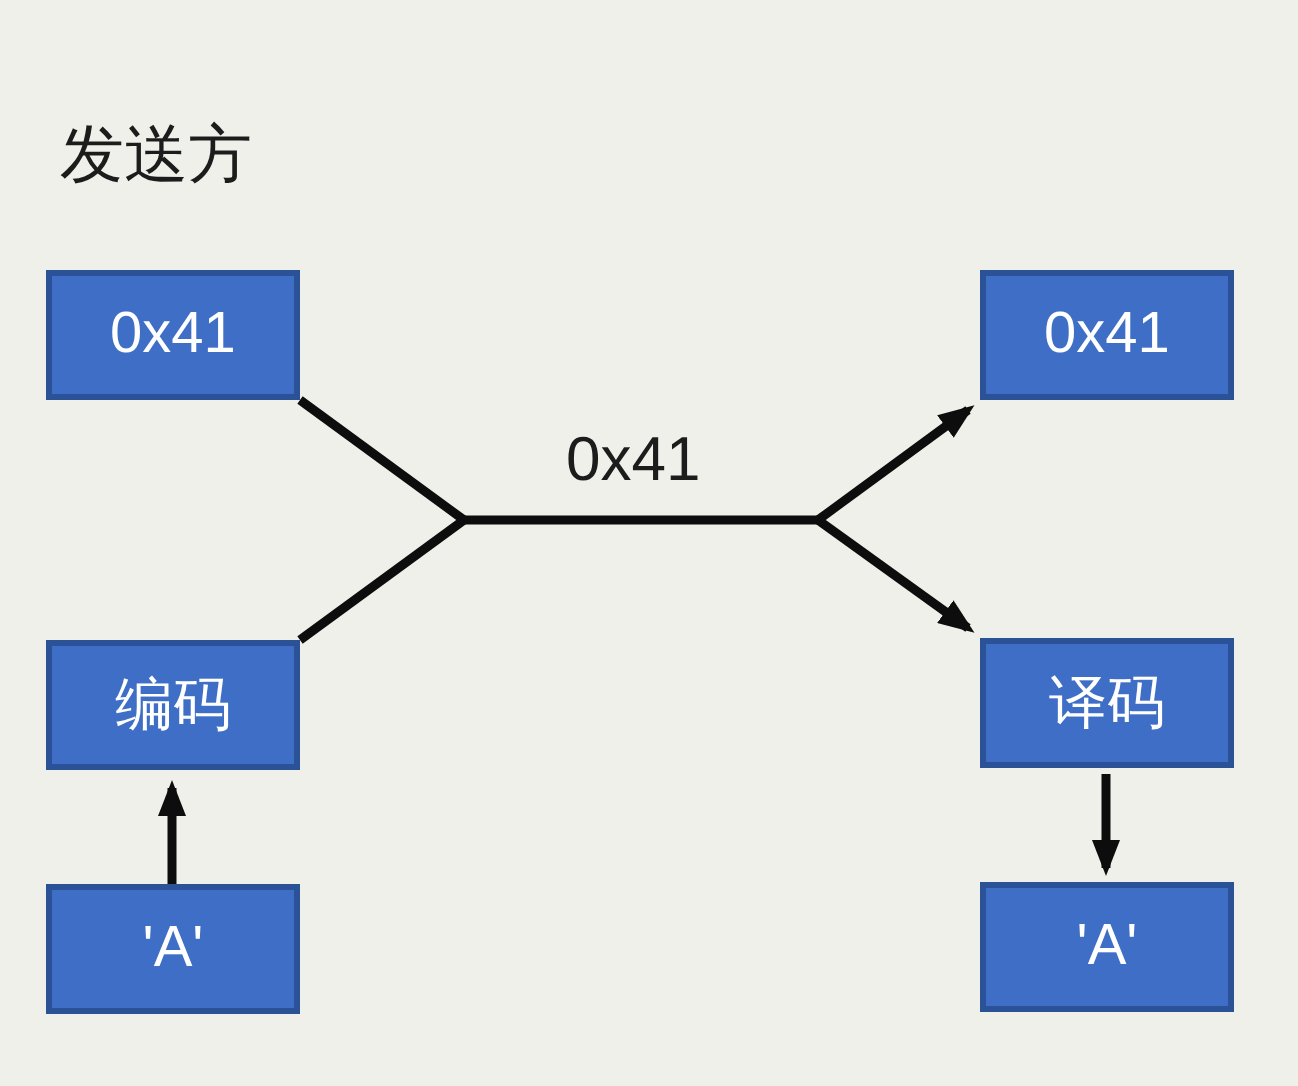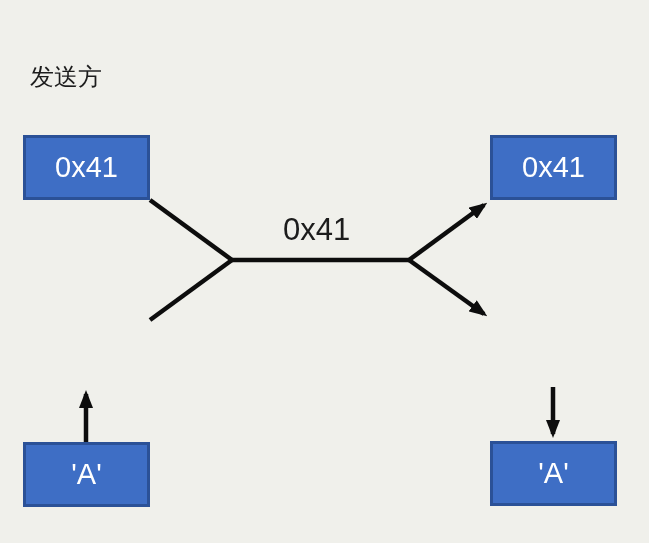--- a/index.html
+++ b/index.html
@@ -18,21 +18,21 @@
   }
   .wires {
     position: absolute;
     left: 0;
     top: 0;
     width: 649px;
     height: 543px;
   }
   .side-title {
     position: absolute;
-    font-size: 24px;
+    font-size: 32px;
     line-height: 34px;
     color: var(--label-text, #1c1c1c);
     white-space: nowrap;
   }
   .side-title.sender { left: 30px; top: 60px; }
   .side-title.receiver { left: 503px; top: 60px; }
   .node {
     position: absolute;
     width: 127px;
     height: 65px;
@@ -81,18 +81,20 @@
       <path d="M86 442 L86 394" marker-end="url(#arrowhead)" stroke="#0d0d0d" stroke-width="4.5"></path>
       <path d="M553 387 L553 434" marker-end="url(#arrowhead)" stroke="#0d0d0d" stroke-width="4.5"></path>
     </g>
   </svg>
 
   <div class="side-title sender">发送方</div>
 
   <div class="channel-label">0x41</div>
 
   <div class="node sender-hex">0x41</div>
+  <div class="node encoder">编码</div>
   <div class="node sender-char">'A'</div>
 
   <div class="node receiver-hex">0x41</div>
+  <div class="node decoder">译码</div>
   <div class="node receiver-char">'A'</div>
 
 </div>
 
 </body></html>

